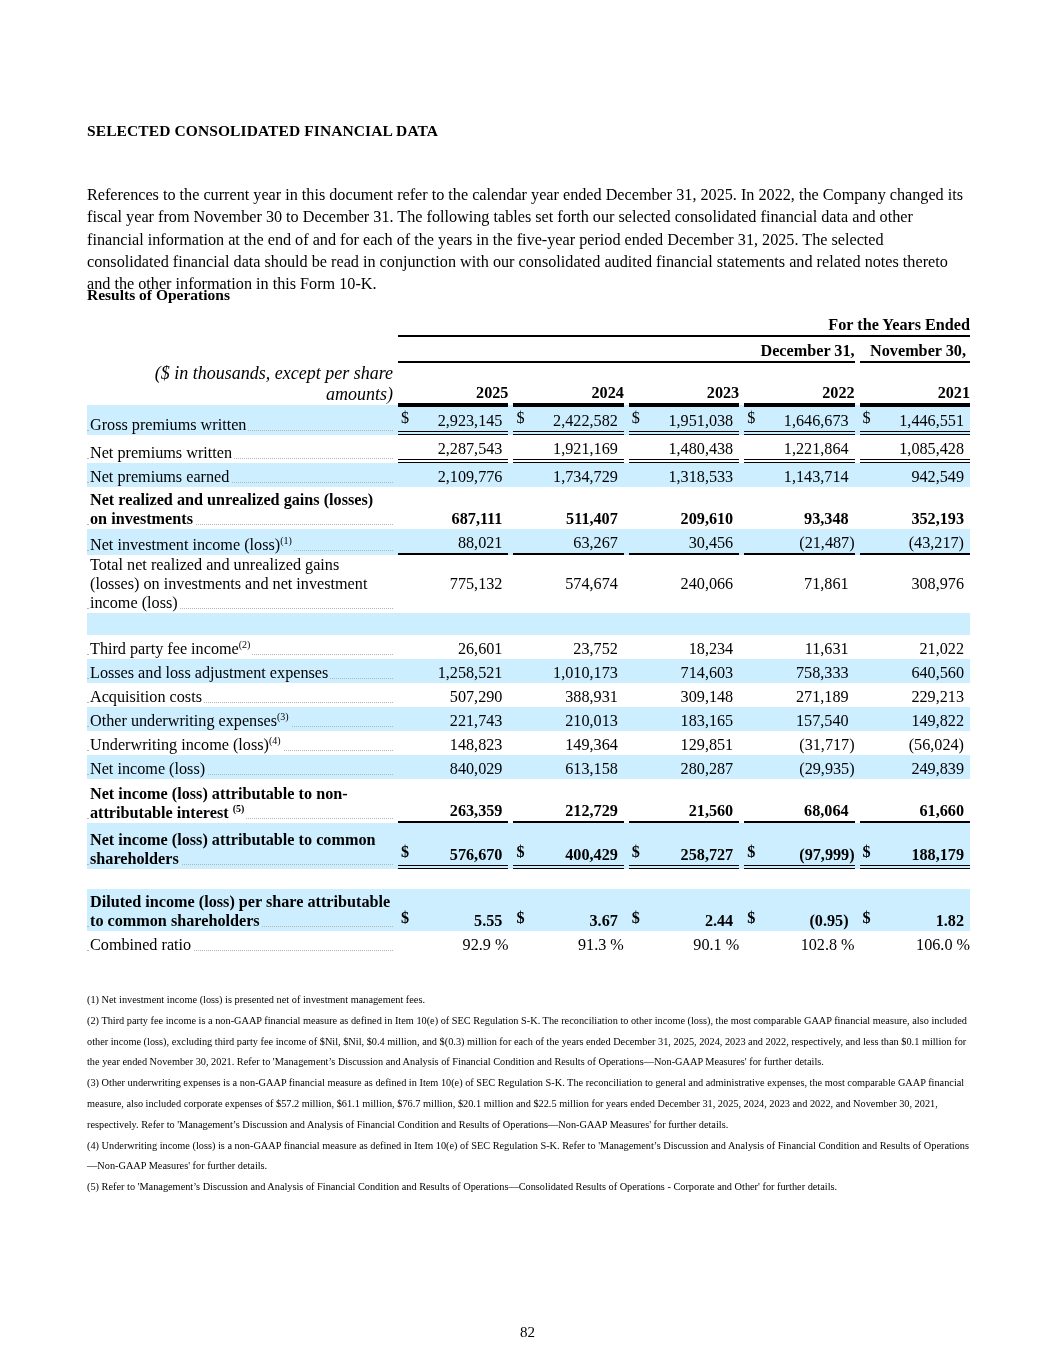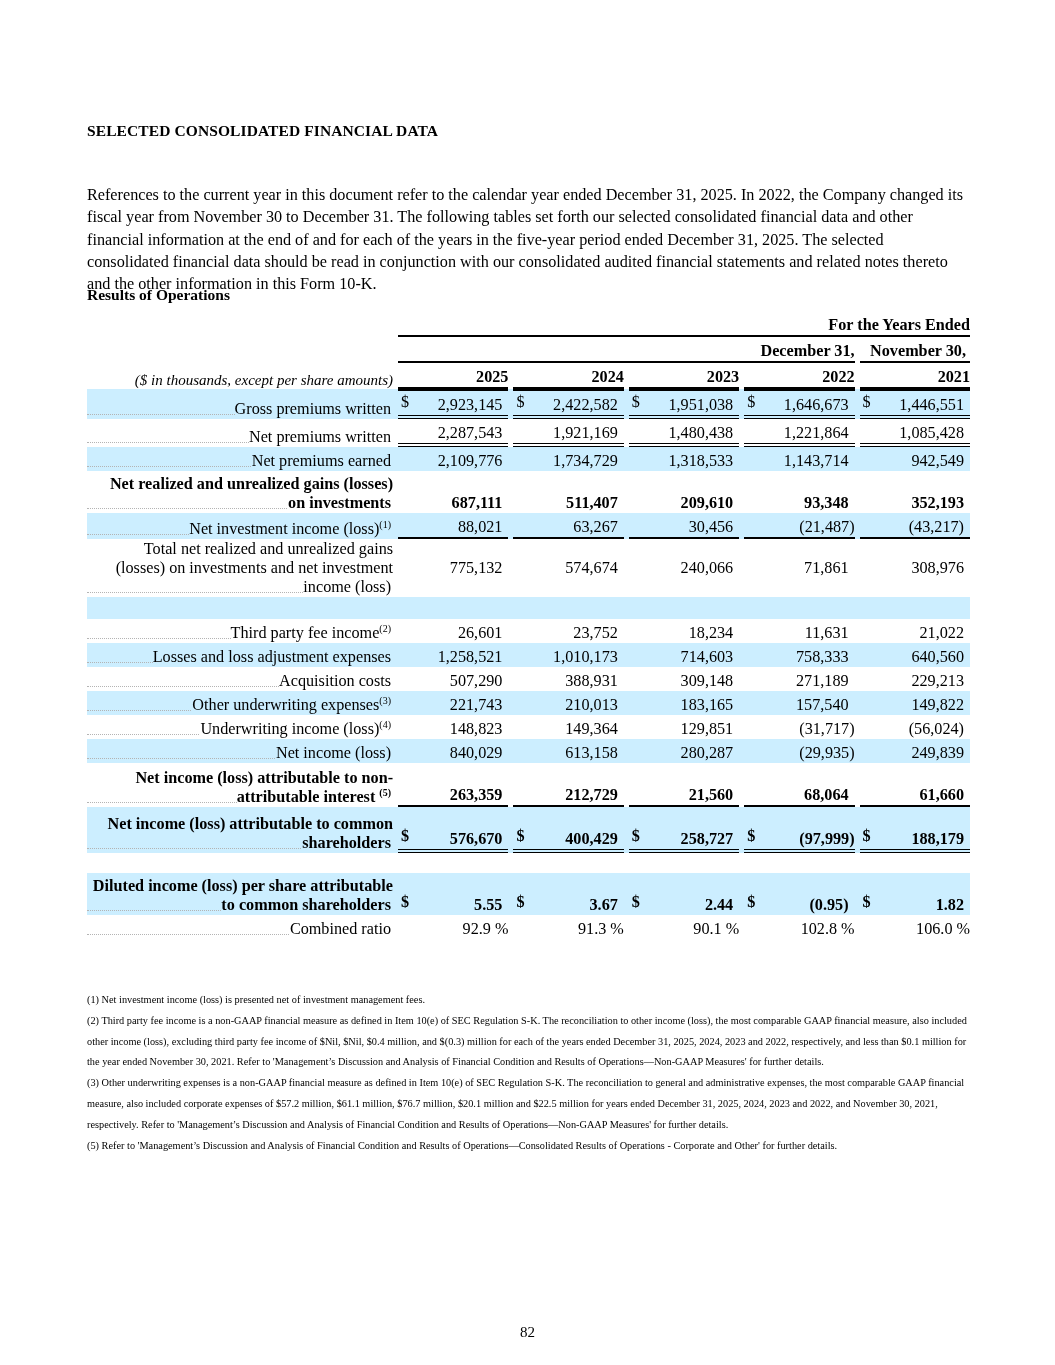--- a/index.html
+++ b/index.html
@@ -10,30 +10,30 @@
   .subhead { position: absolute; top: 286px; left: 0; font-weight: bold; font-size: 15.5px; }
 
   table.fin { position: absolute; top: 311px; left: 0; width: 883px; border-collapse: separate; border-spacing: 0; font-size: 16.2px; }
   table.fin td { padding: 0; vertical-align: bottom; }
   col.c-label { width: 305px; }
   col.c-gap { width: 5px; }
   col.c-val { width: 110px; }
 
   .hdr td { font-weight: bold; text-align: right; height: 24px; }
   .hdr .line-top { border-bottom: 2px solid #000; }
-  .units { font-style: italic; font-size: 15px; text-align: left; font-weight: normal !important; }
+  .units { font-style: italic; font-size: 18px; text-align: left; font-weight: normal !important; }
 
   tr.row td { height: 24px; line-height: 19px; }
   tr.row.tall td { height: 42px; font-weight: bold; }
   tr.row.tall3 td { height: 58px; }
   tr.row.spacer td { height: 22px; }
   tr.row.spacer2 td { height: 20px; }
   tr.hl td.c { background: #cceeff; }
 
-  .lbl { position: relative; padding-left: 3px !important; overflow: hidden; text-align: right; }
+  .lbl { position: relative; padding-left: 3px !important; overflow: hidden; }
   .lbl .t { background: inherit; position: relative; z-index: 1; padding-right: 2px; }
   .lbl .dots { position: absolute; right: 0; bottom: 4px; left: 0; border-bottom: 1px dotted #b4b4b4; z-index: 0; }
   tr.hl .lbl .t { background: #cceeff; }
   tr:not(.hl) .lbl .t { background: #fff; }
   sup { font-size: 10px; line-height: 0; vertical-align: 6px; }
   .indent { padding-left: 13px; }
 
   .val { text-align: right; padding-right: 6px !important; position: relative; white-space: nowrap; }
   .val .cur { position: absolute; left: 3px; bottom: 3px; }
   .val.neg { padding-right: 0 !important; }
@@ -338,17 +338,18 @@
       <td class="c val pct">106.0 %</td>
     </tr>
 
   </tbody>
     </table>
 
   <div class="notes">
     <p>(1) Net investment income (loss) is presented net of investment management fees.</p>
     <p>(2) Third party fee income is a non-GAAP financial measure as defined in Item 10(e) of SEC Regulation S-K. The reconciliation to other income (loss), the most comparable GAAP financial measure, also included other income (loss), excluding third party fee income of $Nil, $Nil, $0.4 million, and $(0.3) million for each of the years ended December 31, 2025, 2024, 2023 and 2022, respectively, and less than $0.1 million for the year ended November 30, 2021. Refer to 'Management’s Discussion and Analysis of Financial Condition and Results of Operations—Non-GAAP Measures' for further details.</p>
     <p>(3) Other underwriting expenses is a non-GAAP financial measure as defined in Item 10(e) of SEC Regulation S-K. The reconciliation to general and administrative expenses, the most comparable GAAP financial measure, also included corporate expenses of $57.2 million, $61.1 million, $76.7 million, $20.1 million and $22.5 million for years ended December 31, 2025, 2024, 2023 and 2022, and November 30, 2021, respectively. Refer to 'Management’s Discussion and Analysis of Financial Condition and Results of Operations—Non-GAAP Measures' for further details.</p>
+    <p>(4) Underwriting income (loss) is a non-GAAP financial measure as defined in Item 10(e) of SEC Regulation S-K. Refer to 'Management’s Discussion and Analysis of Financial Condition and Results of Operations—Non-GAAP Measures' for further details.</p>
     <p>(5) Refer to 'Management’s Discussion and Analysis of Financial Condition and Results of Operations—Consolidated Results of Operations - Corporate and Other' for further details.</p>
   </div>
 </div>
 
 <div class="pageno">82</div>
 
 </body></html>

